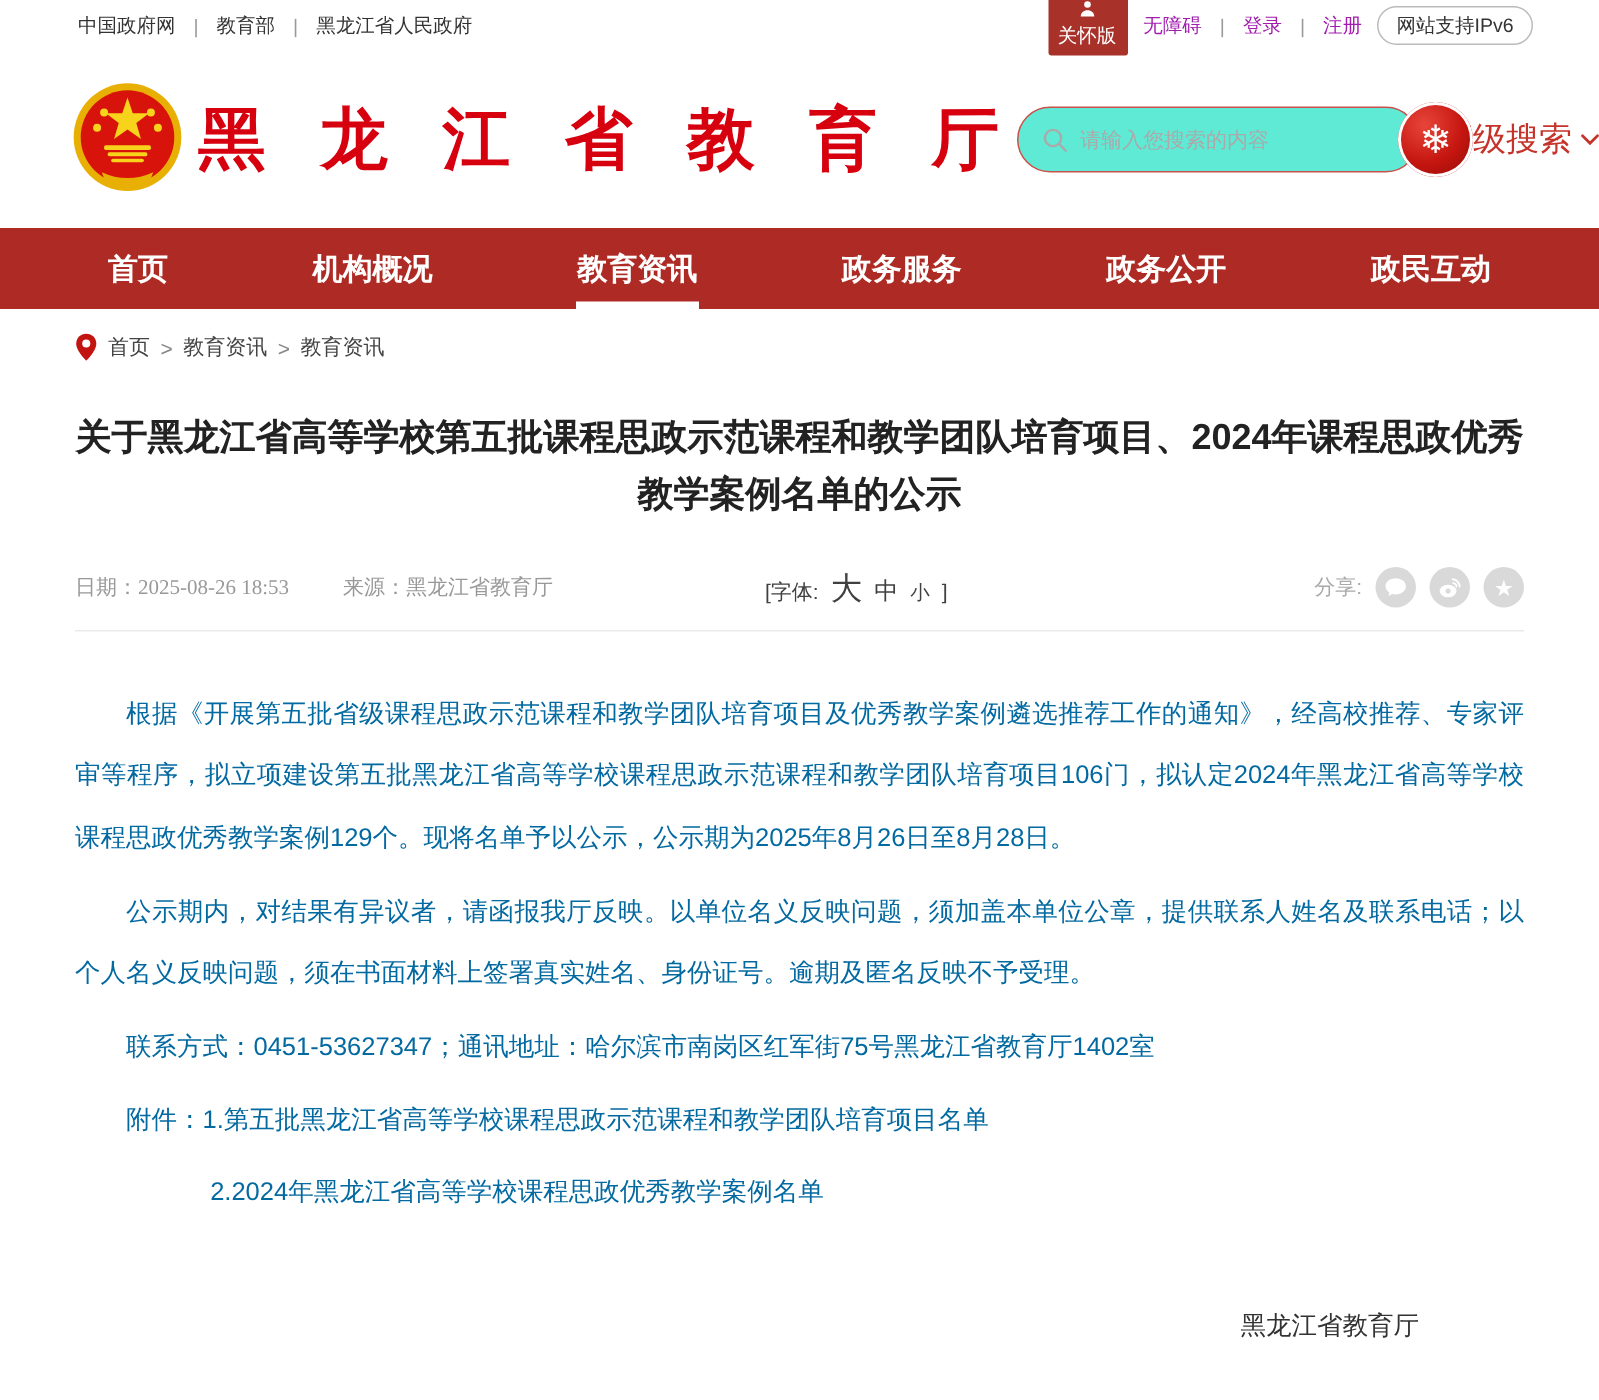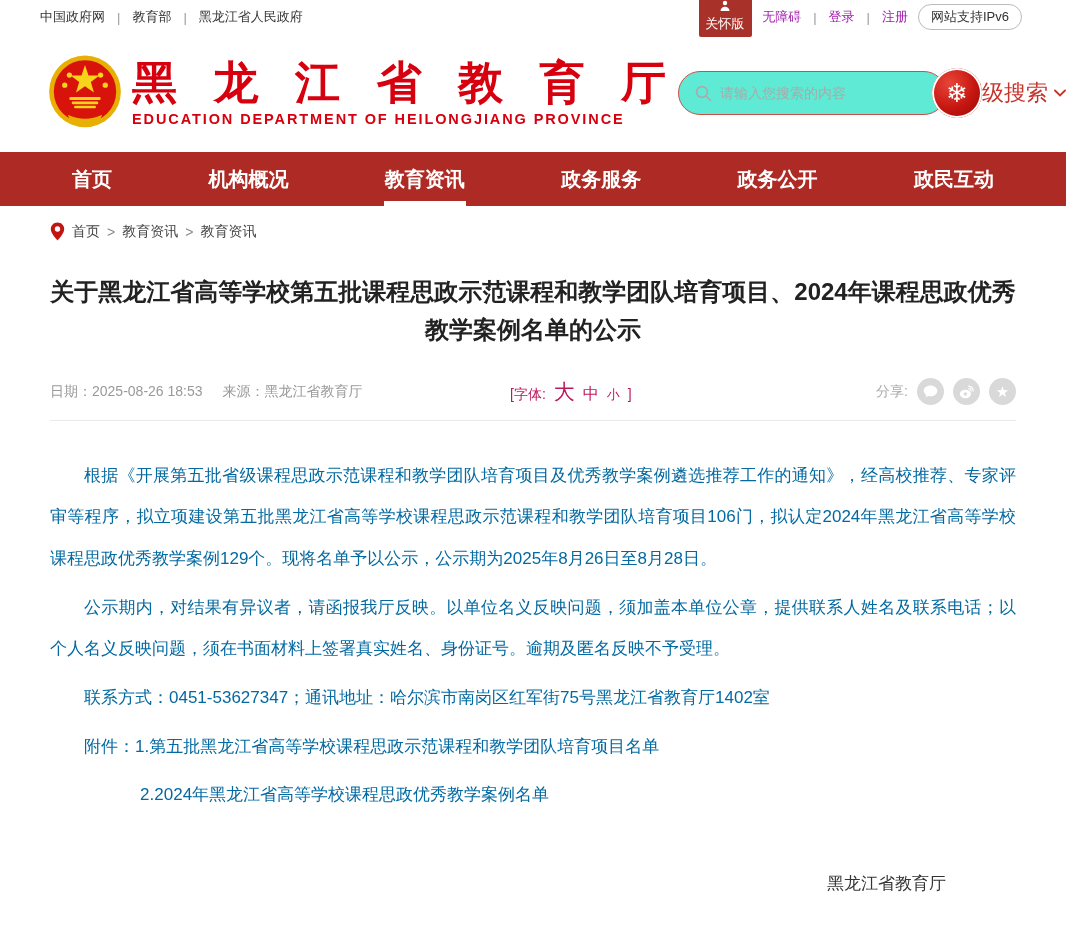--- a/index.html
+++ b/index.html
@@ -4,21 +4,21 @@
 <style>
   * { margin:0; padding:0; box-sizing:border-box; }
   html,body { background:#fff; }
   body {
     width:1066px; height:933px; margin:0 auto; overflow:hidden;
     font-family:"Liberation Sans","DejaVu Sans",sans-serif; color:#333;
   }
   
   .topbar {
     height:34px; display:flex; align-items:center;
-    padding:0 44px 0 40px; font-size:13px; color:#333;
+    padding:0 44px 0 52px; font-size:13px; color:#333;
   }
   .topbar-left { display:flex; align-items:center; gap:10px; }
   .topbar-left a { color:#333; text-decoration:none; cursor:pointer; }
   .sep { color:#999; padding:0 2px; }
   .topbar-right { margin-left:auto; display:flex; align-items:center; gap:10px; }
   .care-badge {
     background:#a8322a; color:#fff; font-size:13px;
     padding:3px 8px 4px 6px; border-radius:2px; display:flex; align-items:center; gap:3px;
     cursor:pointer;
     flex-direction:column;
@@ -89,22 +89,22 @@
   
   .article { padding:0 50px; }
   .art-title {
     margin-top:22px; text-align:center; font-size:24px; font-weight:bold;
     color:#222; line-height:1.6;
   }
   .meta-row {
     margin-top:28px; display:flex; align-items:center; font-size:14px; color:#999;
     padding-bottom:14px; border-bottom:1px solid #e9e9e9;
   }
-  .meta-left { display:flex; gap:20px; width:460px; }
-  .font-ctl { display:flex; align-items:baseline; gap:8px; color:#be185d;text-align:right; }
+  .meta-left { display:flex; gap:36px; width:460px;font-family:Liberation Serif, serif; }
+  .font-ctl { display:flex; align-items:baseline; gap:8px; color:#404040;text-align:right; }
   .font-ctl .f-big { font-size:21px; cursor:pointer; }
   .font-ctl .f-mid { font-size:16px; cursor:pointer; }
   .font-ctl .f-sml { font-size:13px; cursor:pointer; }
   .share-zone { margin-left:auto; display:flex; align-items:center; gap:9px; color:#aaa; }
   .share-ico {
     width:27px; height:27px; border-radius:50%; background:#d9d9d9;
     display:flex; align-items:center; justify-content:center; cursor:pointer;
     color:#fff; font-size:15px;
   }
   .body-text { margin-top:34px; }
@@ -154,21 +154,20 @@
       <circle cx="70" cy="27" r="3.4" fill="#f7d31b"></circle>
       <circle cx="24" cy="40" r="3.4" fill="#f7d31b"></circle>
       <circle cx="76" cy="40" r="3.4" fill="#f7d31b"></circle>
       <rect x="30" y="55" width="40" height="4" rx="1.5" fill="#f7d31b"></rect>
       <rect x="33" y="61" width="34" height="3.4" rx="1.5" fill="#f7d31b"></rect>
       <rect x="36" y="66.5" width="28" height="3" rx="1.5" fill="#f7d31b"></rect>
       <path d="M28 78 q22 10 44 0 l-3 8 q-19 8 -38 0 Z" fill="#e8b004"></path>
     </svg>
     <div class="brand-text">
       <div class="brand-cn">黑 龙 江 省 教 育 厅</div>
-      <div class="brand-en">EDUCATION DEPARTMENT OF HEILONGJIANG PROVINCE</div>
     </div>
   </div>
   <div class="search-zone">
     <div class="search-pill">
       <svg class="mag" width="17" height="17" viewBox="0 0 17 17">
           <circle cx="7" cy="7" r="5.4" fill="none" stroke="#aaa" stroke-width="1.6"></circle>
           <line x1="11.3" y1="11.3" x2="15.5" y2="15.5" stroke="#aaa" stroke-width="1.6" stroke-linecap="round"></line>
         </svg>
       <input type="text" placeholder="请输入您搜索的内容" style="">
     </div>

